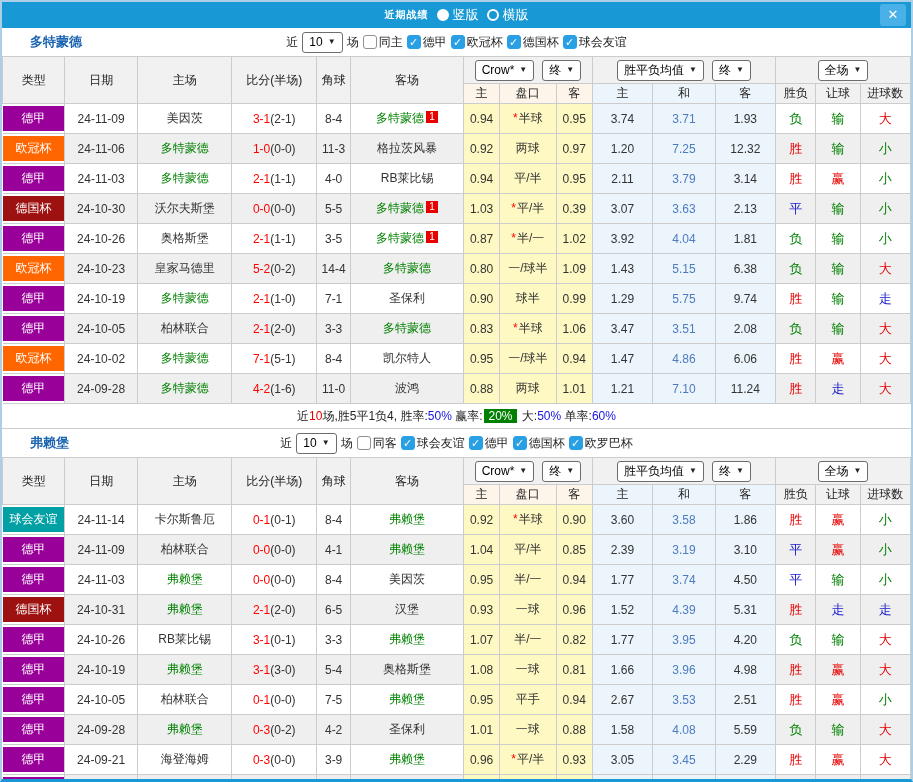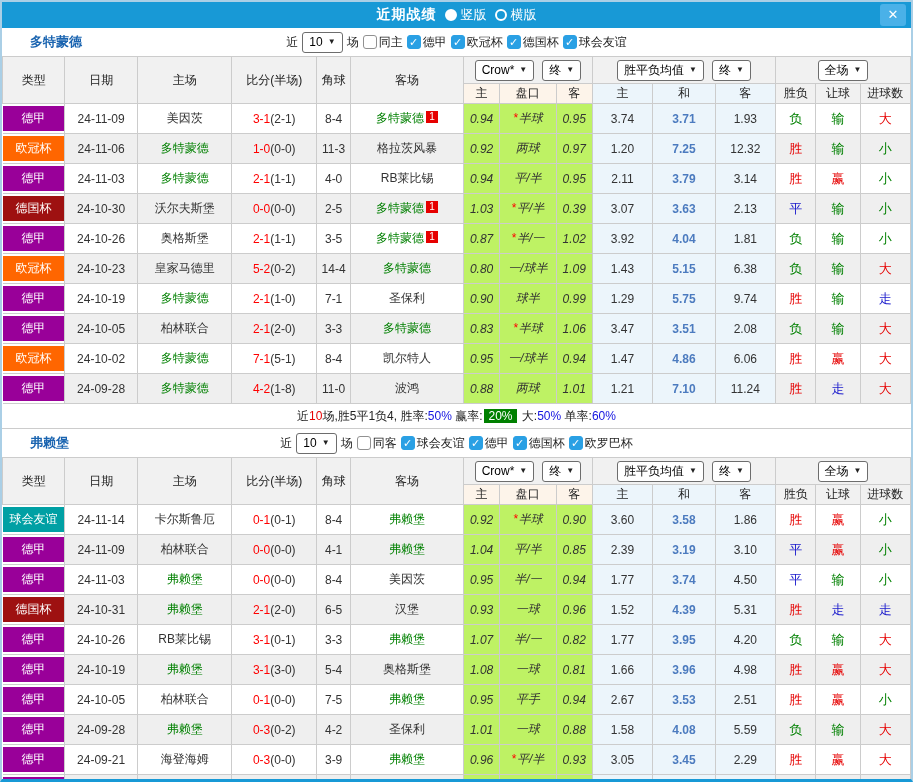--- a/index.html
+++ b/index.html
@@ -1,21 +1,21 @@
 <!DOCTYPE html>
 <html lang="zh"><head>
 <meta charset="utf-8">
 <style>
   html,body{margin:0;padding:0;background:#e8e8e8;}
   body{font-family:"Liberation Sans","DejaVu Sans",sans-serif;}
   .window{width:913px;height:782px;box-sizing:border-box;margin:0 auto;background:#fff;
           border:2px solid #aacfe6;border-bottom:3px solid #1899d6;overflow:hidden;}
   
   .titlebar{height:26px;background:#1899d6;position:relative;display:flex;align-items:center;justify-content:center;color:#fff;}
-  .title{font-weight:bold;font-size:14px;letter-spacing:1px;}
+  .title{font-weight:bold;font-size:10px;letter-spacing:1px;}
   .radio-opt{display:inline-flex;align-items:center;gap:4px;margin-left:8px;font-size:13px;cursor:pointer;color:#fff;}
   .radio{width:12px;height:12px;border-radius:50%;border:2px solid #fff;display:inline-block;box-sizing:border-box;background:transparent;}
   .radio.checked{background:#fff;}
   .close-btn{position:absolute;right:5px;top:2px;width:26px;height:22px;background:#4ab1e8;color:#fff;font-weight:bold;
              text-align:center;line-height:22px;border-radius:3px;cursor:pointer;font-size:13px;}
   
   .filter-row{height:28px;display:flex;align-items:center;position:relative;background:#fff;}
   .team-name{position:absolute;left:28px;font-weight:bold;font-size:13px;color:#1a64b0;}
   .filter-controls{margin:0 auto;display:flex;align-items:center;gap:4px;font-size:12px;color:#222;}
   .selbox{display:inline-flex;align-items:center;gap:5px;border:1px solid #6d6d6d;border-radius:3px;background:#fff;
@@ -33,23 +33,23 @@
   tr.head2 th{height:19px;}
   .grp{padding:1px 0;}
   .grp-inner{display:flex;align-items:center;justify-content:center;gap:8px;}
   .sh-crown{background:#fdf4ea !important;}
   .sh-avg{background:#ecf5fb !important;}
   tbody td{height:27px;}
   td.type-cell{padding:1px 0;border-left:none;}
   .badge{height:25px;line-height:25px;color:#fff;font-size:12px;}
   .neutral{background:#fff;}
   .neutral.alt{background:#efefef;}
-  .crown{background:#bef264;font-style:italic;}
+  .crown{background:#fef9c3;}
   .avg{background:#ecf5fb;}
-  .avg.draw{color:#4c7bbf;font-weight:bold;}
+  .avg.draw{color:#4c7bbf;}
   .focus{color:#008000;}
   .ft{color:#ff0000;}
   .ht{color:#333;}
   .star{color:#ff0000;margin-right:1px;}
   .card{display:inline-block;background:#e60000;color:#fff;width:12px;height:12px;line-height:12px;font-size:10px;
         margin-left:2px;vertical-align:2px;text-align:center;}
   td.res{font-size:13px;}
   .c-red{color:#e60000;}
   .c-green{color:#008000;}
   .c-blue{color:#1919cc;}
@@ -238,21 +238,21 @@
             <td class="res neutral c-red">赢</td>
             <td class="res neutral c-green">小</td>
           </tr>
           <tr>
             <td class="type-cell">
               <div class="badge" style="background: rgb(158, 17, 17);">德国杯</div>
             </td>
             <td class="neutral alt">24-10-30</td>
             <td class="neutral alt"><span>沃尔夫斯堡</span></td>
             <td class="neutral alt"><span class="ft">0-0</span><span class="ht">(0-0)</span></td>
-            <td class="neutral alt">2-5</td>
+            <td class="neutral alt">5-5</td>
             <td class="neutral alt"><span class="focus">多特蒙德</span><span class="card">1</span></td>
             <td class="crown">1.03</td>
             <td class="crown"><span class="star">*</span><span>平/半</span></td>
             <td class="crown">0.39</td>
             <td class="avg">3.07</td>
             <td class="avg draw">3.63</td>
             <td class="avg">2.13</td>
             <td class="res neutral alt c-blue">平</td>
             <td class="res neutral alt c-green">输</td>
             <td class="res neutral alt c-green">小</td>
@@ -351,21 +351,21 @@
             <td class="res neutral c-red">胜</td>
             <td class="res neutral c-red">赢</td>
             <td class="res neutral c-red">大</td>
           </tr>
           <tr>
             <td class="type-cell">
               <div class="badge" style="background: rgb(153, 0, 153);">德甲</div>
             </td>
             <td class="neutral alt">24-09-28</td>
             <td class="neutral alt"><span class="focus">多特蒙德</span></td>
-            <td class="neutral alt"><span class="ft">4-2</span><span class="ht">(1-8)</span></td>
+            <td class="neutral alt"><span class="ft">4-2</span><span class="ht">(1-6)</span></td>
             <td class="neutral alt">11-0</td>
             <td class="neutral alt"><span>波鸿</span></td>
             <td class="crown">0.88</td>
             <td class="crown"><span>两球</span></td>
             <td class="crown">1.01</td>
             <td class="avg">1.21</td>
             <td class="avg draw">7.10</td>
             <td class="avg">11.24</td>
             <td class="res neutral alt c-red">胜</td>
             <td class="res neutral alt c-blue">走</td>

